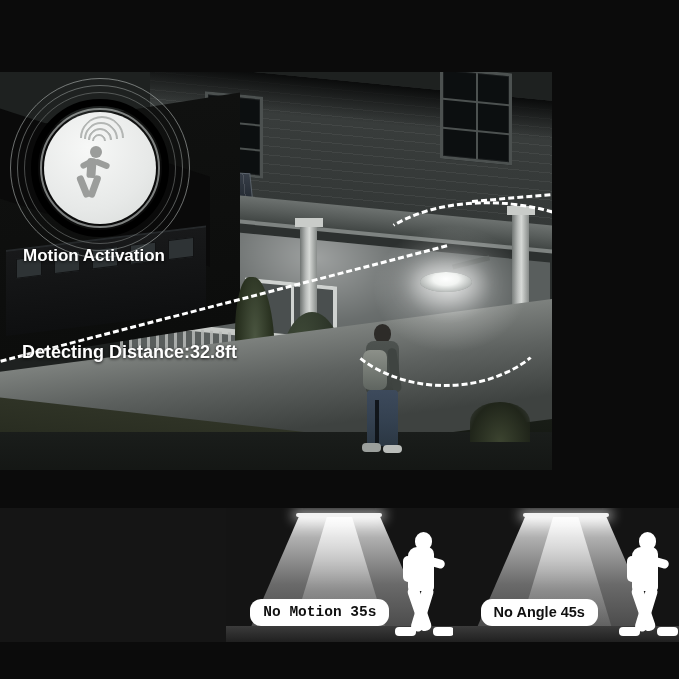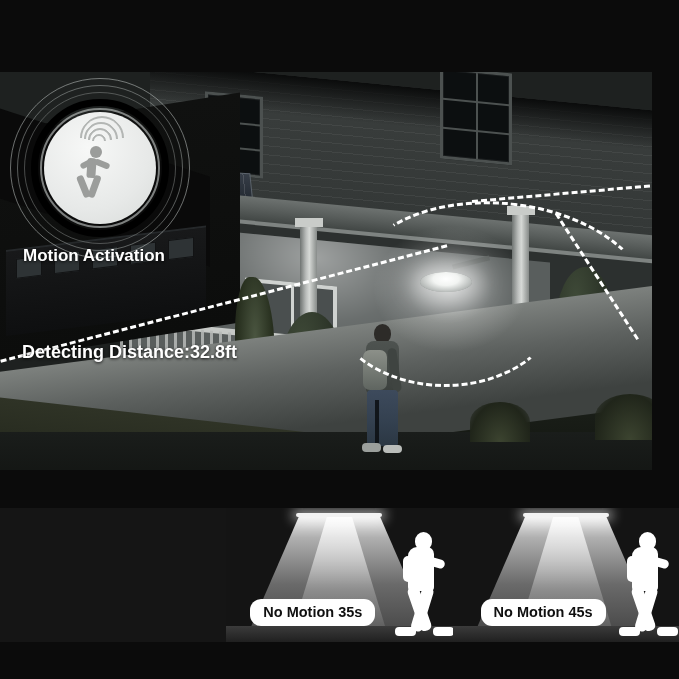--- a/index.html
+++ b/index.html
@@ -19,21 +19,21 @@
   .title-text {
     position:absolute; left:0; top:22px; width:679px;
     text-align:center; color:#ffffff;
     font-size:31px; font-weight:bold; letter-spacing:0.2px;
     font-family:"Liberation Sans", sans-serif;
     transform:scaleX(0.97);
   }
 
   
   .photo {
-    position:absolute; left:0; top:72px; width:652px; height:398px;
+    position:absolute; left:0; top:72px; width:552px; height:398px;
     overflow:hidden; background:#1c1e1d; z-index:10;
   }
   
   .sky {
     position:absolute; left:0; top:0; width:679px; height:398px;
     background:
       linear-gradient(118deg, #080808 0%, #0a0b0a 24%, rgba(12,13,12,0.0) 40%),
       linear-gradient(180deg,#2a2d2b 0%, #23२625 20%, #1b1e1c 60%, #141715 100%);
     background-color:#1e2120;
   }
@@ -358,21 +358,21 @@
   .sil-shoef{ position:absolute; left:38px; top:95px; width:21px; height:9px; background:#fff; border-radius:4px; }
   .sil-shoeb{ position:absolute; left:0px; top:95px; width:21px; height:9px; background:#fff; border-radius:4px; }
 
   .pill {
     position:absolute; bottom:16px; z-index:10;
     background:#ffffff; color:#101010;
     border-radius:11px; padding:5px 13px 6px;
     font-size:14.5px; font-weight:bold; white-space:nowrap;
     font-family:"Liberation Sans", sans-serif;
   }
-  .p0 { left:35px; } .p1 { left:24px; } .p2 { left:28px; }
+  .p0 { left:35px; } .p1 { left:24px;font-family:Liberation Mono, monospace; } .p2 { left:28px; }
 
   
   .note-band {
     position:absolute; left:0; top:642px; width:679px; height:37px;
     background:#0a0a0a; z-index:45;
   }
   .note-text {
     position:absolute; left:0; top:9px; width:679px; text-align:center;
     color:#fff; font-size:15px; font-weight:bold;
     font-family:"Liberation Sans", sans-serif;
@@ -532,18 +532,18 @@
       <div class="silho s2">
         <div class="sil-head"></div>
           <div class="sil-body"></div>
           <div class="sil-pack"></div>
         <div class="sil-arm"></div>
           <div class="sil-legb"></div>
           <div class="sil-legf"></div>
         <div class="sil-shoeb"></div>
           <div class="sil-shoef"></div>
       </div>
-      <div class="pill p2">No Motion 45s</div>
+      <div class="pill p2">No Angle 45s</div>
     </div>
   </div>
 
 
 </div>
 
 </body></html>

